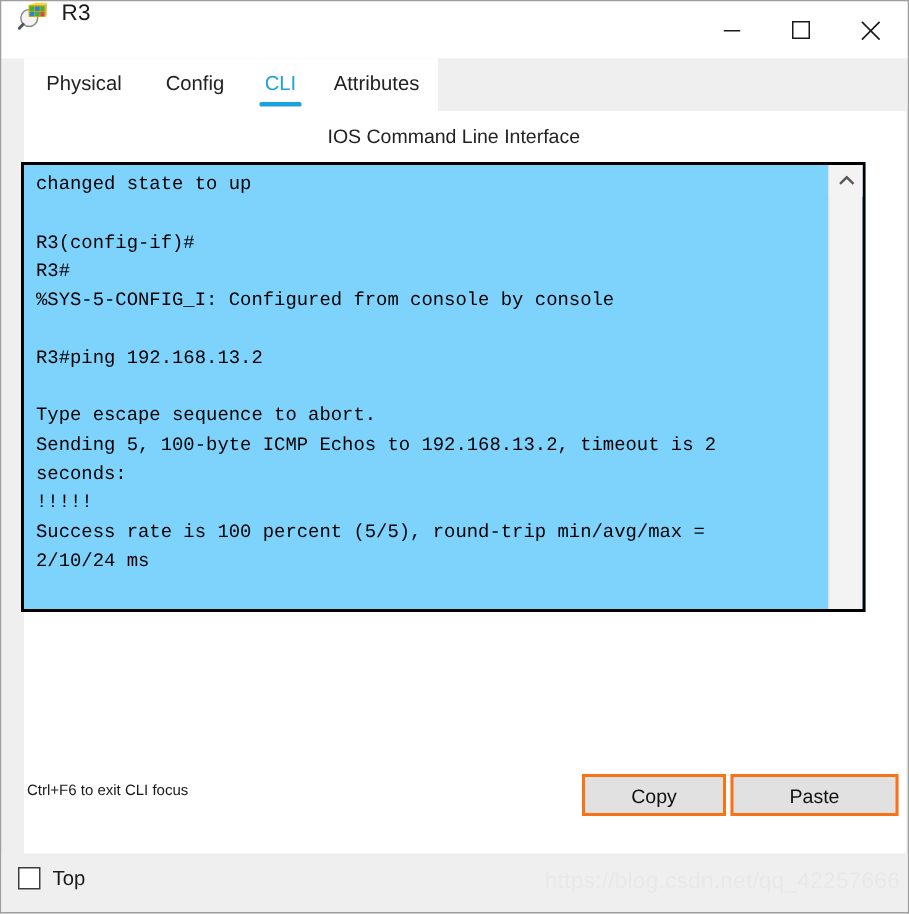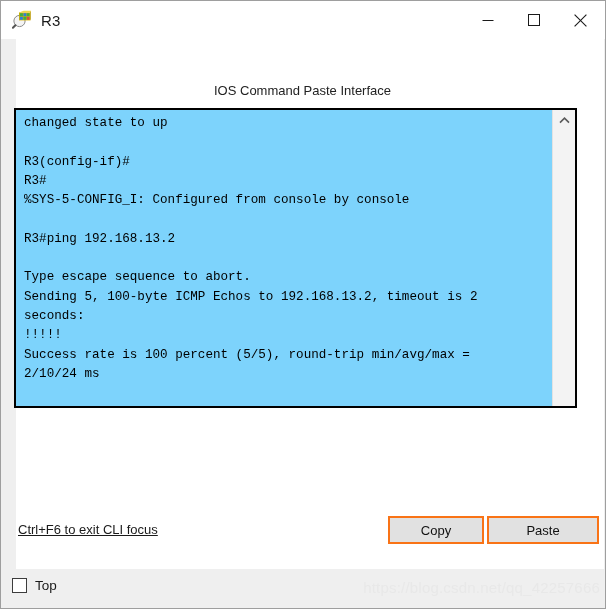--- a/index.html
+++ b/index.html
@@ -31,21 +31,20 @@
   #frame-bottom { position:absolute; left:0; bottom:0; width:606px; height:1px; background:#9e9e9e; }
 
   
   #titlebar {
     position: absolute;
     left: 1px; top: 1px;
     width: 604px;
     height: 38px;
     background: #ffffff;
     display: flex;
-    align-items: center;
   }
   #title-icon {
     margin-left: 11px;
     width: 20px;
     height: 20px;
     position: relative;
     flex: 0 0 auto;
   }
   #title-text {
     margin-left: 9px;
@@ -189,23 +188,22 @@
   }
   #sb-track-click {
     position:absolute; left:0; top:21px; width:23px; height:360px;
   }
 
   
   #hint {
     position: absolute;
     left: 18px;
     top: 522px;
-    font-size: 13px;
+    font-size: 10px;
     color: #1a1a1a;
-    text-decoration: underline;
   }
   .btn {
     position: absolute;
     height: 28px;
     background: #e1e1e1;
     border: 2px solid #f97316;
     box-sizing: border-box;
     font-size: 13px;
     color: #111111;
     display: flex;
@@ -308,22 +306,37 @@
           <line x1="12.4" y1="0.6" x2="0.6" y2="12.4" stroke="#1a1a1a" stroke-width="1.1"></line>
         </svg>
       </div>
     </div>
   </div>
 
   <div id="gutter"></div>
 
   <div id="panel"></div>
 
-
-  <div id="section-title">IOS Command Paste Interface</div>
+  <div id="tabstrip">
+    <div class="tab" style="width:80px">
+      <span>Physical</span>
+    </div>
+    <div class="tab" style="width:68px">
+      <span>Config</span>
+    </div>
+    <div class="tab active" style="width:46px">
+      <span>CLI</span>
+      <span class="tab-underline"></span>
+    </div>
+    <div class="tab" style="width:82px">
+      <span>Attributes</span>
+    </div>
+  </div>
+
+  <div id="section-title">IOS Command Line Interface</div>
 
   <div id="terminal">
     <div id="terminal-text">changed state to up
 
 R3(config-if)#
 R3#
 %SYS-5-CONFIG_I: Configured from console by console
 
 R3#ping 192.168.13.2
 

